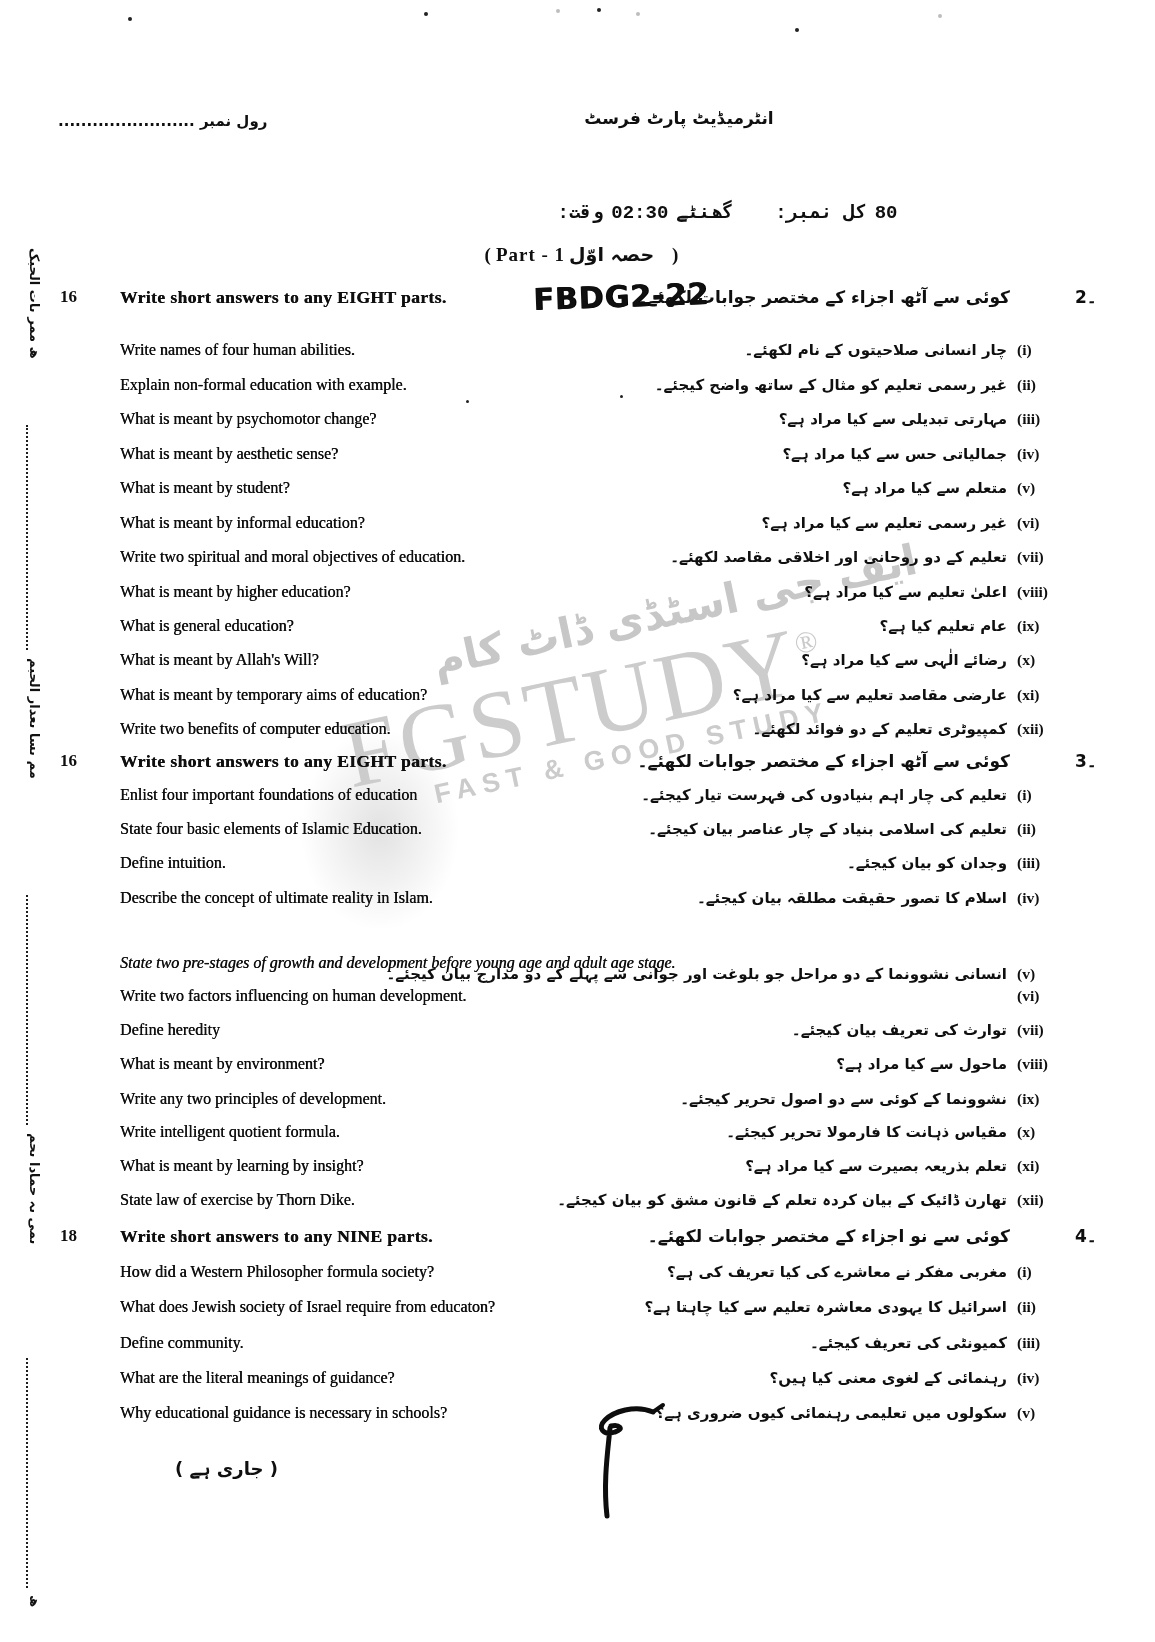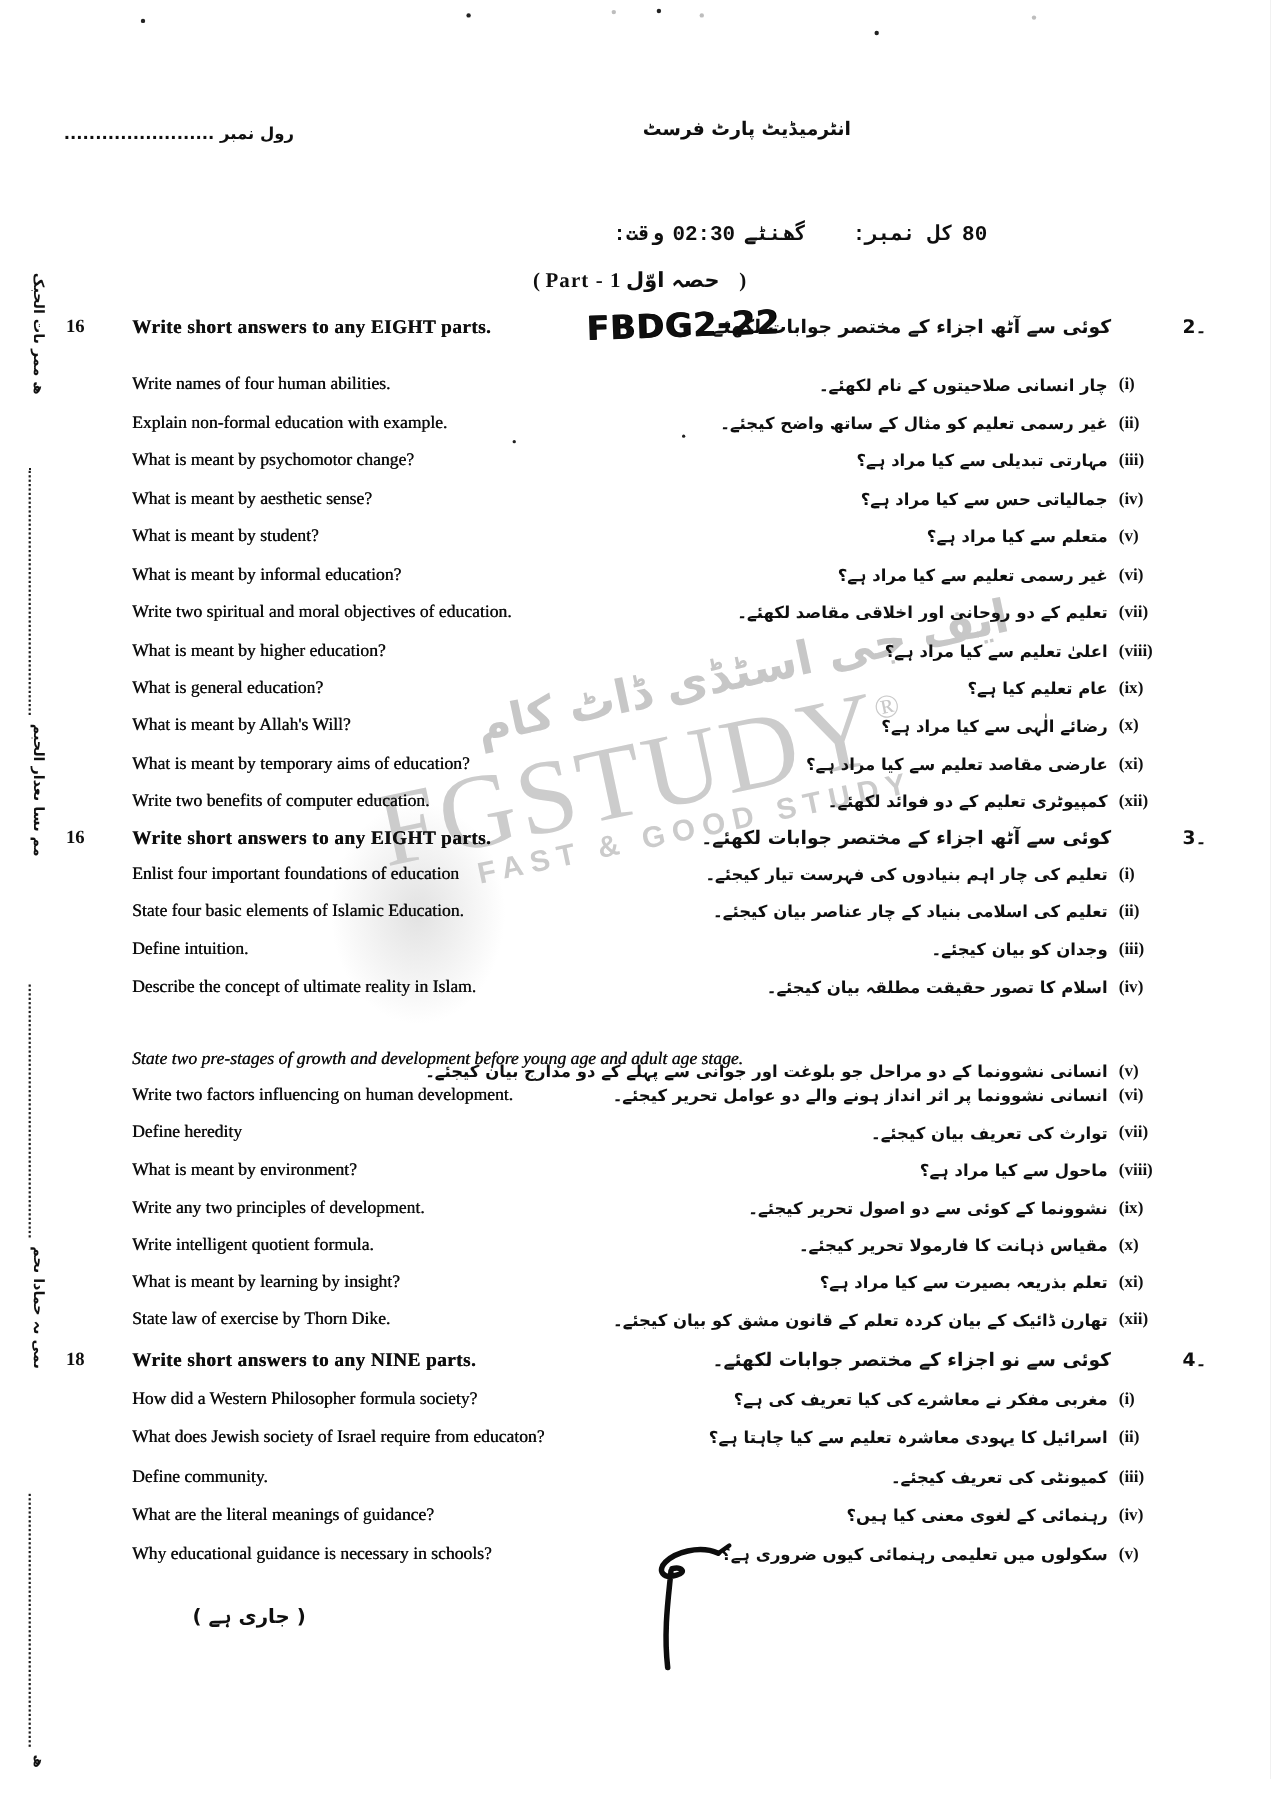--- a/index.html
+++ b/index.html
@@ -182,21 +182,20 @@
         </div>
         <div class="row" style="top: 921px; margin-top: 44px;">
           <div class="ur-q">انسانی نشوونما کے دو مراحل جو بلوغت اور جوانی سے پہلے کے دو مدارج بیان کیجئے۔</div>
           <div class="roman">(v)</div>
         </div>
         <div class="row" style="top: 954px;">
           <div class="en-q" style="max-width: 950px; font-style: italic;">State two pre-stages of growth and development before young age and adult age stage.</div>
         </div>
         <div class="row" style="top: 987px;">
           <div class="en-q">Write two factors influencing on human development.</div>
-          <div class="ur-q">انسانی نشوونما پر اثر انداز ہونے والے دو عوامل تحریر کیجئے۔</div>
           <div class="roman">(vi)</div>
         </div>
         <div class="row" style="top: 1021px;">
           <div class="en-q">Define heredity</div>
           <div class="ur-q">توارث کی تعریف بیان کیجئے۔</div>
           <div class="roman">(vii)</div>
         </div>
         <div class="row" style="top: 1055px;">
           <div class="en-q">What is meant by environment?</div>
           <div class="ur-q">ماحول سے کیا مراد ہے؟</div>

